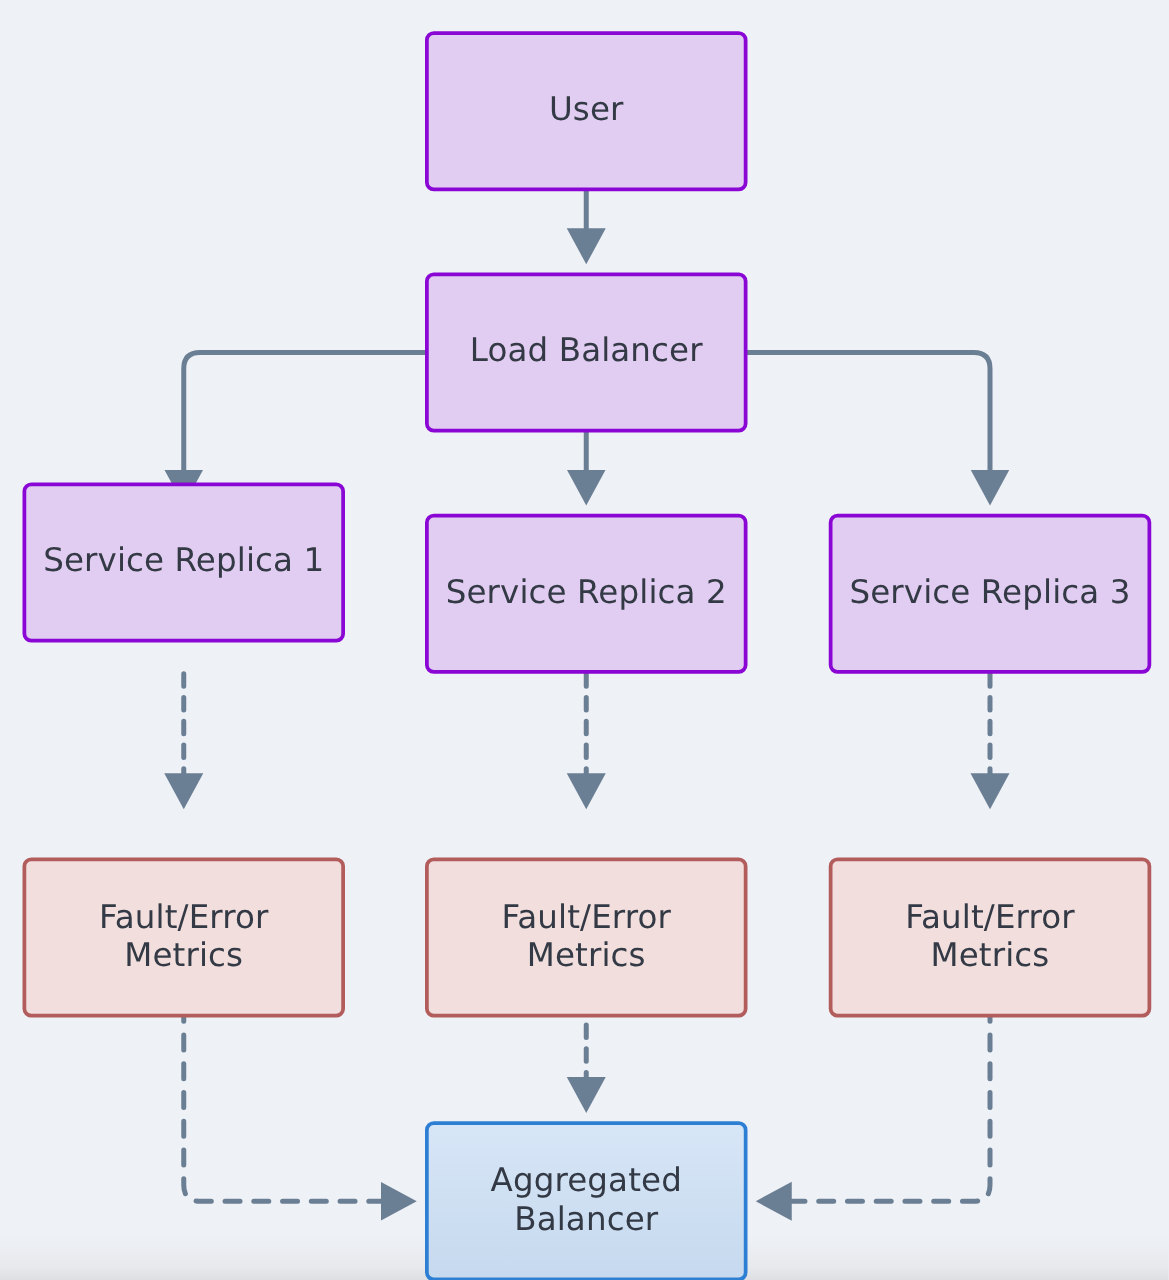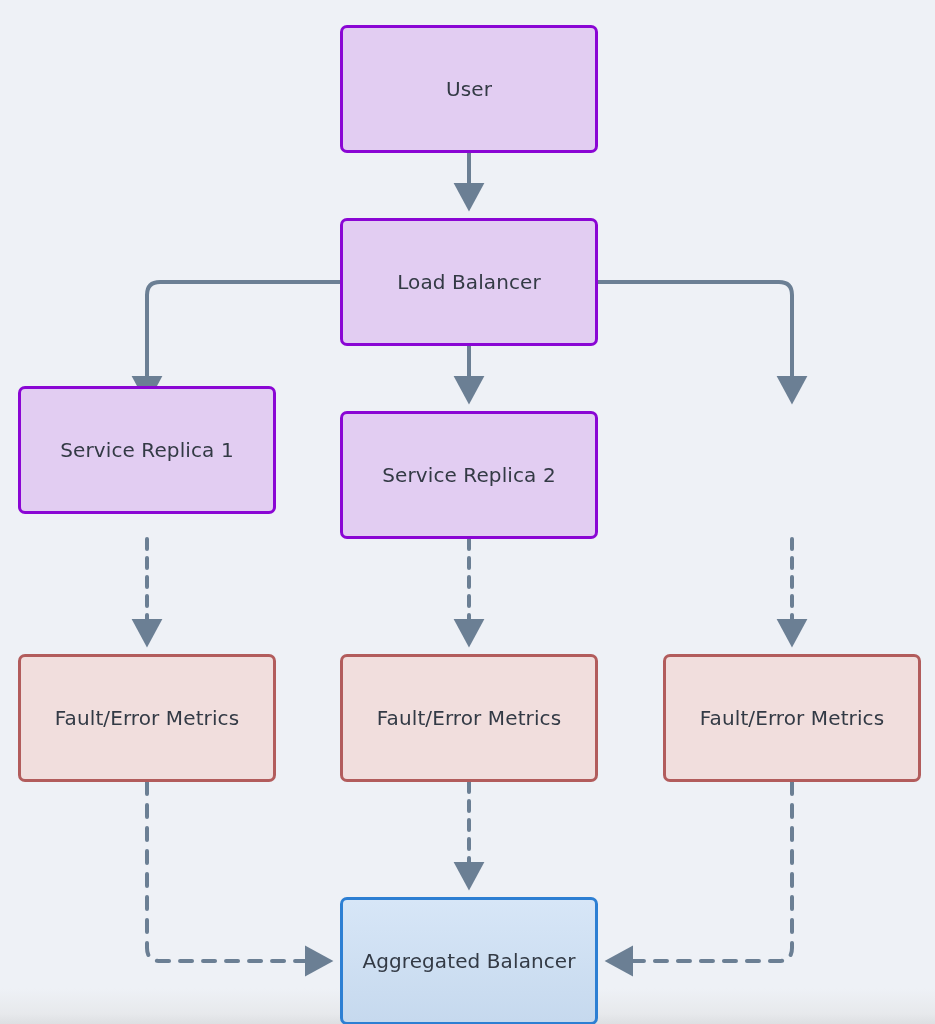--- a/index.html
+++ b/index.html
@@ -30,34 +30,35 @@
     box-sizing: border-box;
     display: flex;
     align-items: center;
     justify-content: center;
     border-radius: 7px;
     border-style: solid;
     border-width: 3px;
     text-align: center;
   }
   .node .node-label {
-    font-size: 20px;
+    font-size: 26px;
     font-weight: 400;
     letter-spacing: 0.1px;
     line-height: 1.2;
     color: #333a45;
     padding: 0 8px;
   }
   .node.purple {
     background: #e2cdf2;
     border-color: #8a06d4;
   }
   .node.red {
     background: #f1dedd;
     border-color: #b25c5c;
+    margin-top: 32px;
   }
   .node.blue {
     background: linear-gradient(to bottom, #d7e6f7 0%, #c6d9ee 100%);
     border-color: #2d7fd3;
   }
 </style>
 </head>
 <body>
 
 <div id="canvas">
@@ -103,20 +104,23 @@
   </div>
 
   <div class="node purple" style="left:18px; top:386px; width:258px; height:128px;">
     <span class="node-label">Service Replica 1</span>
   </div>
 
   <div class="node purple" style="left:340px; top:411px; width:258px; height:128px;text-align:center;">
     <span class="node-label">Service Replica 2</span>
   </div>
 
+  <div class="node purple" style="left:663px; top:411px; width:258px; height:128px;">
+    <span class="node-label">Service Replica 3</span>
+  </div>
 
   <div class="node red" style="left:18px; top:654px; width:258px; height:128px;">
     <span class="node-label">Fault/Error Metrics</span>
   </div>
 
   <div class="node red" style="left:340px; top:654px; width:258px; height:128px;">
     <span class="node-label">Fault/Error Metrics</span>
   </div>
 
   <div class="node red" style="left:663px; top:654px; width:258px; height:128px;">

